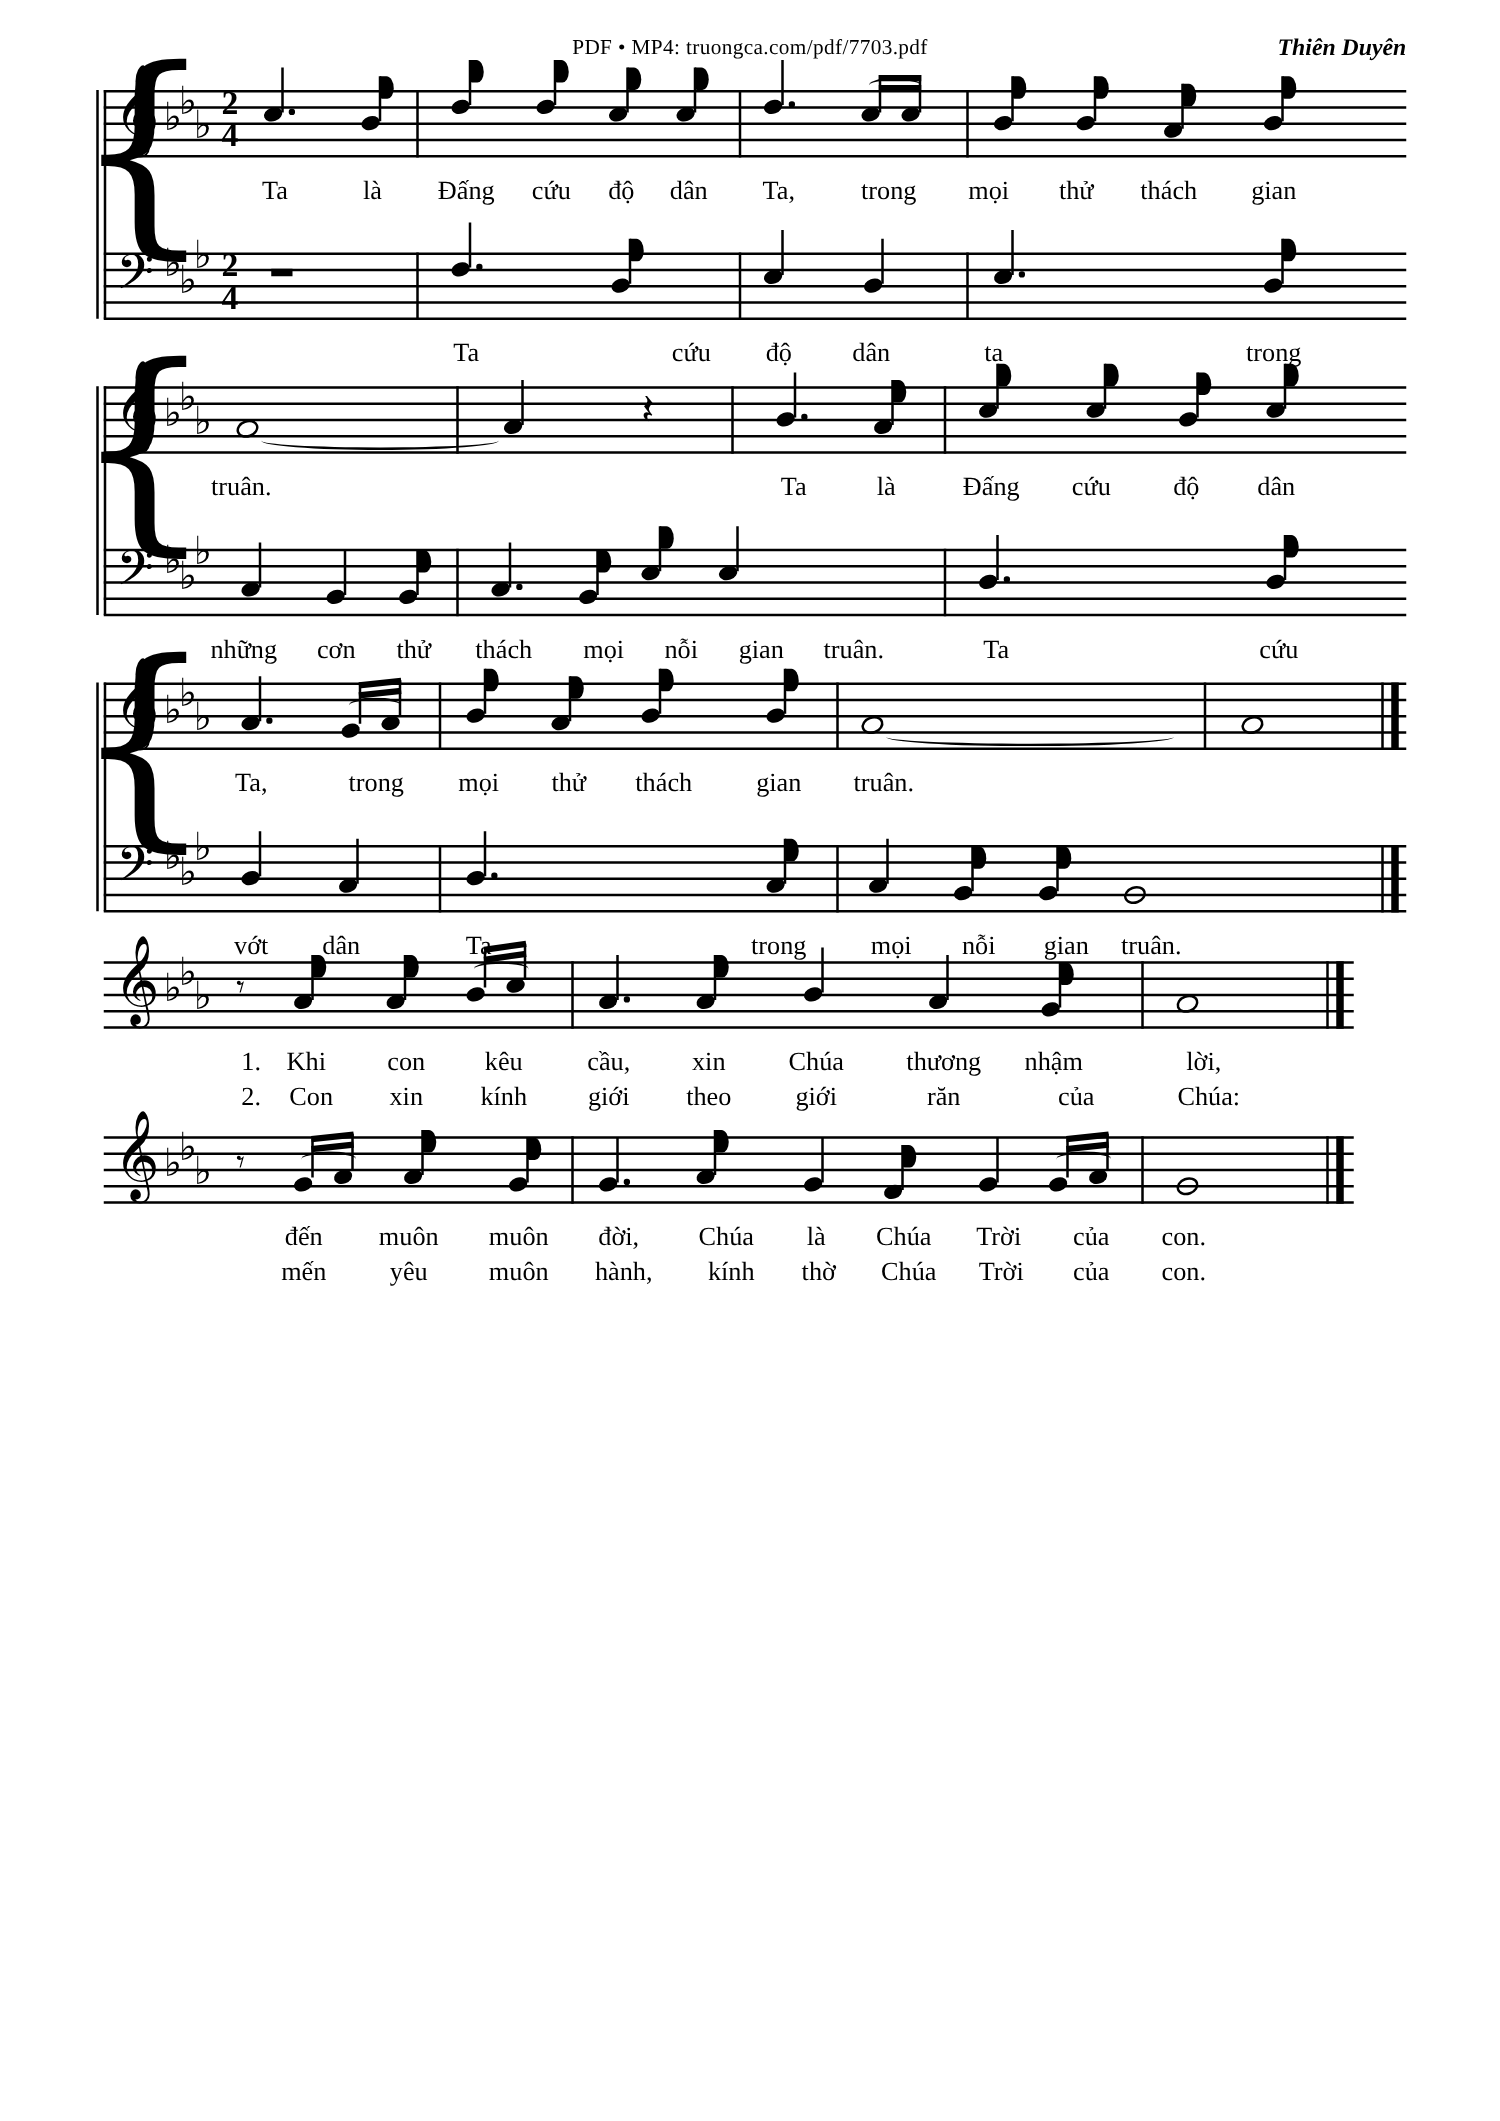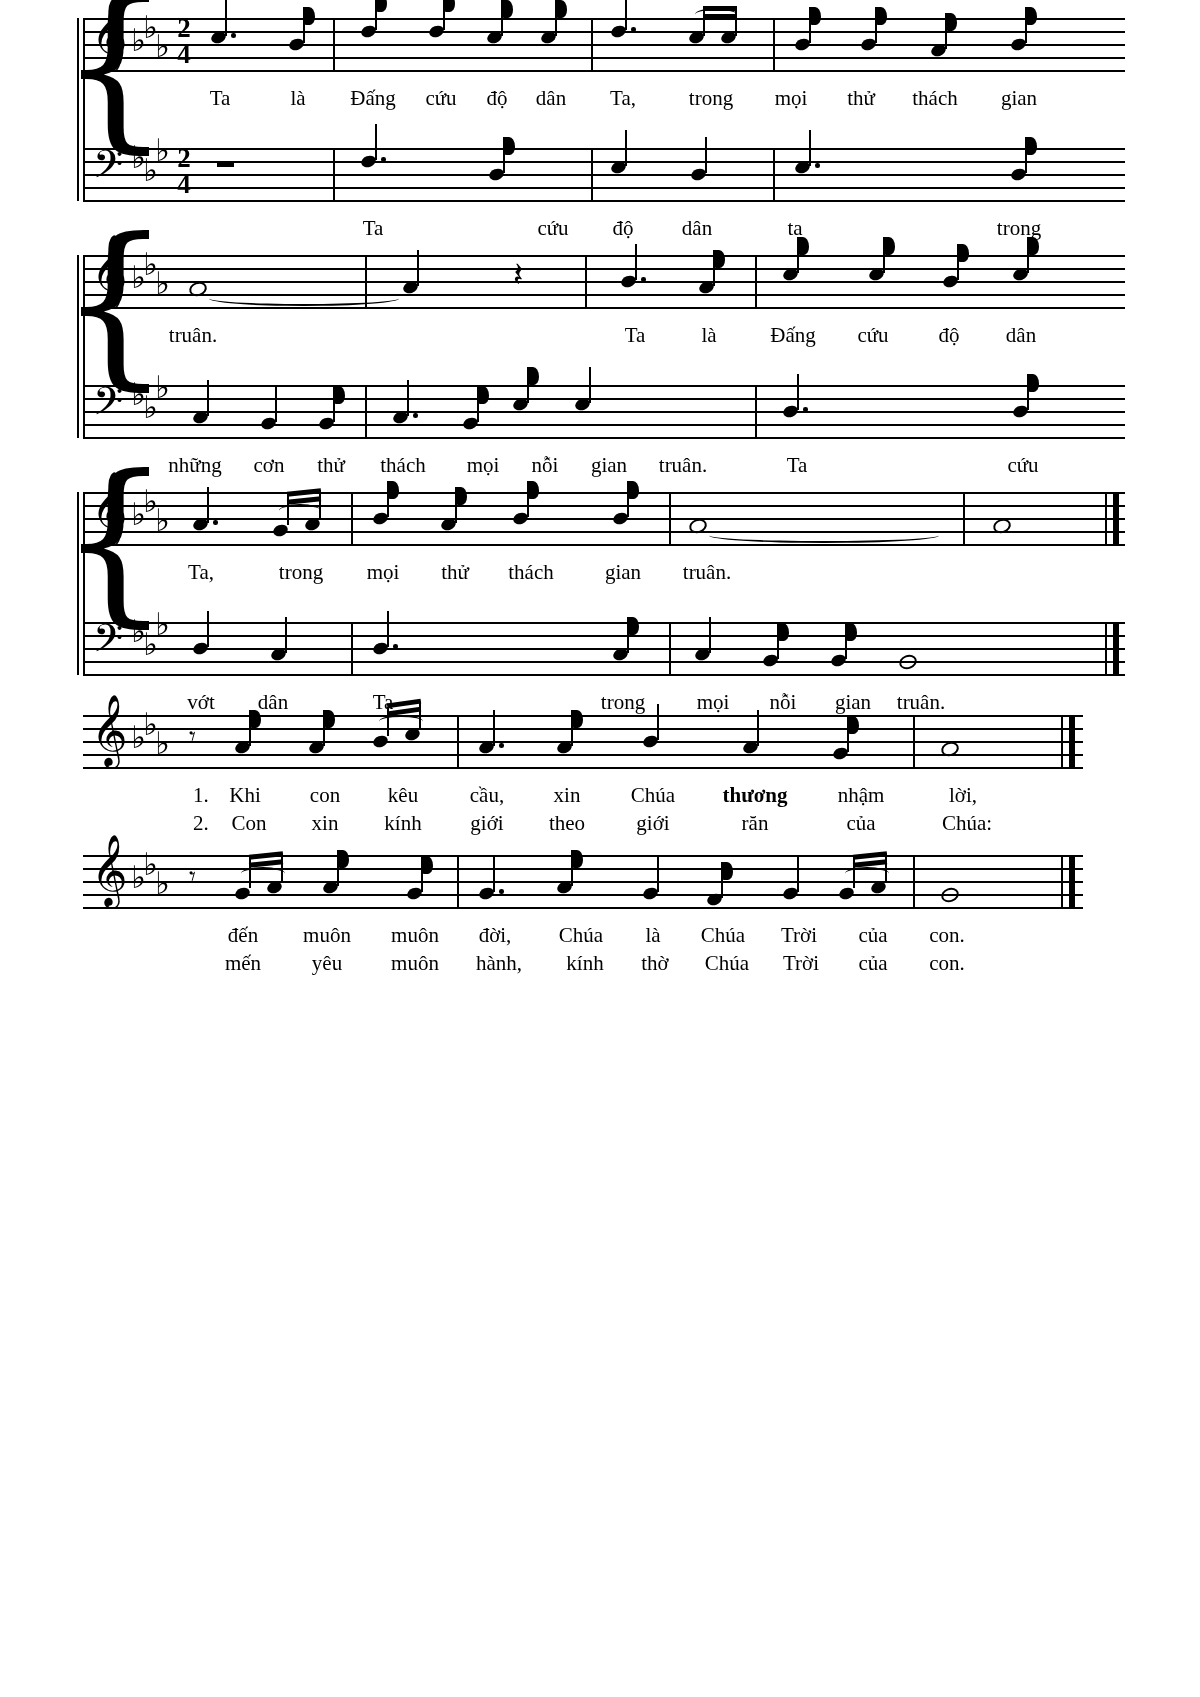--- a/index.html
+++ b/index.html
@@ -231,20 +231,24 @@
   }
   .lyrics.numbered span.vnum {
     transform: none;
   }
 </style>
 </head>
 <body>
 
 <div class="page">
 
+  <div class="credit-row">
+    <div class="pdfline">PDF • MP4: truongca.com/pdf/7703.pdf</div>
+    <div class="composer">Thiên Duyên</div>
+  </div>
 
   <div class="system" style="margin-top:18px;">
     <div style="position:relative;height:205px;">
 
       <div class="brace" style="top:-6px;">{</div>
       <div class="sysbar" style="top:0;height:183px;left:2px;"></div>
       <div class="sysbar" style="top:0;height:183px;left:8px;width:1.6px;"></div>
 
       <div class="staff" style="position:absolute;top:0;left:8px;right:0;width:1042px;">
         <div class="line l0"></div>
@@ -645,22 +649,22 @@
       </div>
 
       <div class="lyrics numbered" style="position:absolute;top:68px;left:8px;width:1000px;">
         <span class="vnum" style="left:110px;">1.</span>
         <span style="left:162px;">Khi</span>
         <span style="left:242px;">con</span>
         <span style="left:320px;">kêu</span>
         <span style="left:404px;">cầu,</span>
         <span style="left:484px;">xin</span>
         <span style="left:570px;">Chúa</span>
-        <span style="left:672px;font-weight:bold;">thương</span>
-        <span style="left:778px;">nhậm</span>
+        <span style="left:672px;">thương</span>
+        <span style="left:760px;">nhậm</span>
         <span style="left:880px;">lời,</span>
       </div>
 
       <div class="lyrics numbered" style="position:absolute;top:96px;left:8px;width:1000px;">
         <span class="vnum" style="left:110px;">2.</span>
         <span style="left:166px;">Con</span>
         <span style="left:242px;">xin</span>
         <span style="left:320px;">kính</span>
         <span style="left:404px;">giới</span>
         <span style="left:484px;">theo</span>

